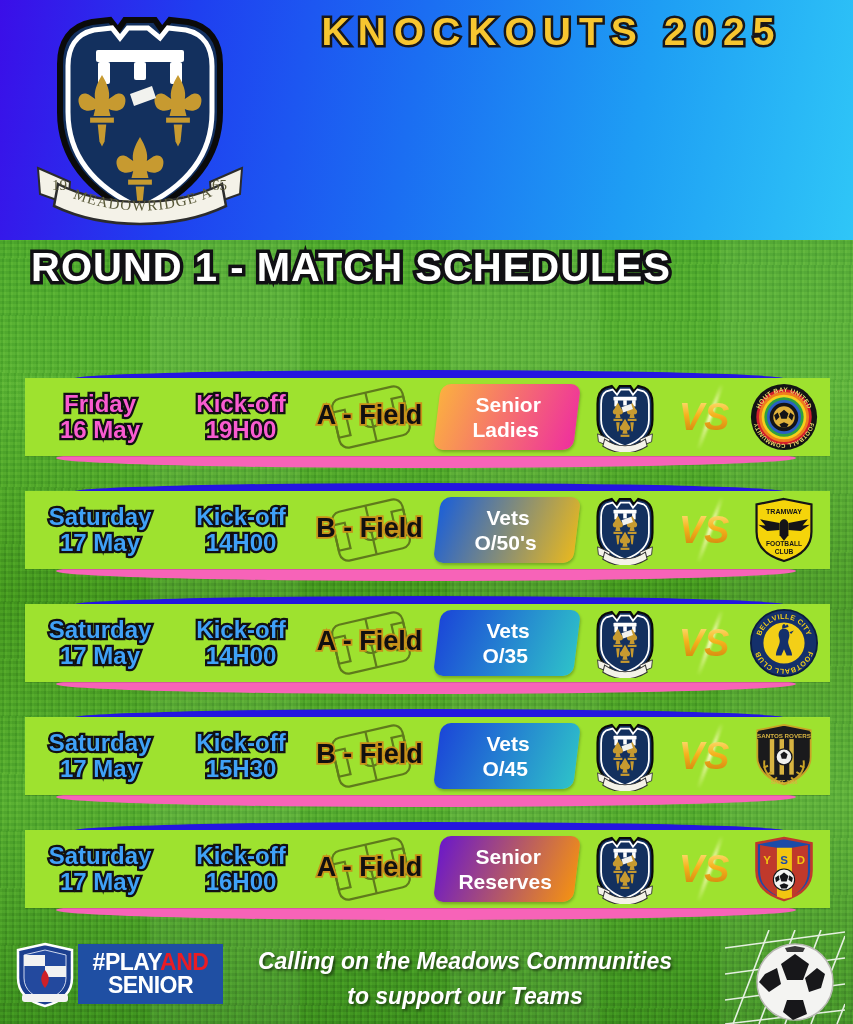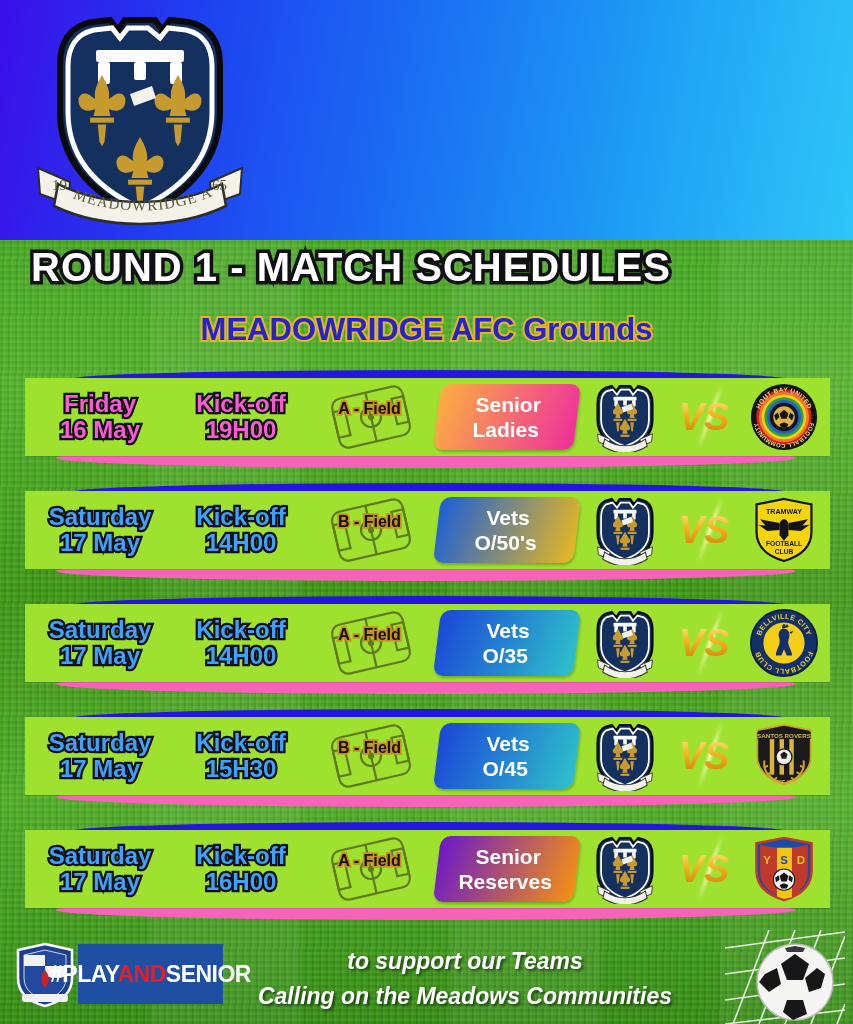--- a/index.html
+++ b/index.html
@@ -114,21 +114,21 @@
 
   .date-text, .kick-text {
     text-align: center; font-size: 24px; font-weight: 700; line-height: 1.08;
     -webkit-text-stroke: 4.5px #111014; paint-order: stroke fill;
   }
 
   
   .field-icon { position: absolute; left: 14px; top: 6px; width: 100px; height: 66px; }
   .field-label {
     position: absolute; left: 0; top: 22px; width: 125px; text-align: center;
-    font-size: 16px; font-weight: 700; color: #121010;
+    font-size: 27px; font-weight: 700; color: #121010;
     -webkit-text-stroke: 3.5px #c8901a; paint-order: stroke fill;
   }
 
   
   .chip {
     width: 140px; height: 66px;
     display: flex; flex-direction: column; align-items: center; justify-content: center;
     color: #ffffff; font-size: 21px; font-weight: 700; line-height: 1.2;
     text-align: center; border-radius: 10px;
     transform: skewX(-7deg);
@@ -148,21 +148,21 @@
   .vs-streak {
     position: absolute; left: 40px; top: 4px; width: 4px; height: 70px;
     background: linear-gradient(180deg, rgba(255,255,180,0) 0%, #fffbc9 45%, rgba(255,255,180,0) 100%);
     transform: rotate(20deg); filter: blur(1px);
   }
 
   
   .footer { position: absolute; left: 0; top: 928px; width: 853px; height: 96px; }
   .pr-badge {
     position: absolute; left: 78px; top: 16px; width: 145px; height: 60px;
-    background: #1f4fa3; display: flex; flex-direction: row;
+    background: #1f4fa3; display: flex; flex-direction: column;
     align-items: center; justify-content: center; line-height: 1;
   }
   .pr-line { font-size: 23px; font-weight: 700; color: #fff; letter-spacing: -.5px; white-space: nowrap; }
   .pr-and { color: #ea1c24; }
   .footer-msg {
     position: absolute; left: 230px; top: 16px; width: 470px; text-align: center;
     font-size: 23px; font-weight: 700; font-style: italic; color: #ffffff;
     line-height: 1.5;
     text-shadow: 2px 2px 3px rgba(0,0,0,.55);
   }
@@ -230,25 +230,25 @@
         <text x="22" y="182" font-family="Liberation Serif, serif" font-size="15" fill="#5a5a3a">19</text>
         <text x="182" y="182" font-family="Liberation Serif, serif" font-size="15" fill="#5a5a3a">65</text>
         <path id="bannerpath" d="M34 186 C78 208 142 208 186 186" fill="none"></path>
         <text font-family="Liberation Serif, serif" font-size="15" letter-spacing="1.2" fill="#5a5a3a">
           <textPath href="#bannerpath" startOffset="6%">MEADOWRIDGE A F C</textPath>
         </text>
       </g>
     </svg>
 
     <div class="hdr-text">
+      <div class="title-comp" style="margin-top:0">KNOCKOUTS 2025</div>
     </div>
   </div>
 
   <div class="round-title">ROUND 1 - MATCH SCHEDULES</div>
-  <div class="ground-title">MEADOWRIDGE AFC Grounds</div>
 
   <div class="rows" id="rows">
       <div class="row-wrap">
     <div class="shadow-top"></div>
     <div class="shadow-bot"></div>
     <div class="bar">
       <div class="cell c-date">
         <div class="date-text" style="color:#f95bd0">
           <div>Friday</div>
           <div>16 May</div>
@@ -715,22 +715,22 @@
     </svg>
 
     <div class="pr-badge">
       <div class="pr-line">
         <span>#PLAY</span><span class="pr-and">AND</span>
       </div>
       <div class="pr-line">SENIOR</div>
     </div>
 
     <div class="footer-msg">
+      <div>Calling on the Meadows Communities</div>
       <div>to support our Teams</div>
-      <div>Calling on the Meadows Communities</div>
     </div>
 
     <svg class="ball-net" viewBox="0 0 120 94">
       <g stroke="#ffffff" stroke-width="1.6" opacity=".85" fill="none">
         <path d="M8 94 L44 0 M34 94 L70 0 M60 94 L96 0 M86 94 L120 6 M112 94 L120 74"></path>
         <path d="M0 18 L120 2 M0 44 L120 28 M0 70 L120 54 M0 94 L120 80"></path>
       </g>
       <circle cx="70" cy="52" r="38" fill="#f4f4f2" stroke="#b9b9b4" stroke-width="1.5"></circle>
       <g fill="#17171a">
         <path d="M70 24 L84 34 L78 50 L62 50 L56 34 Z"></path>

